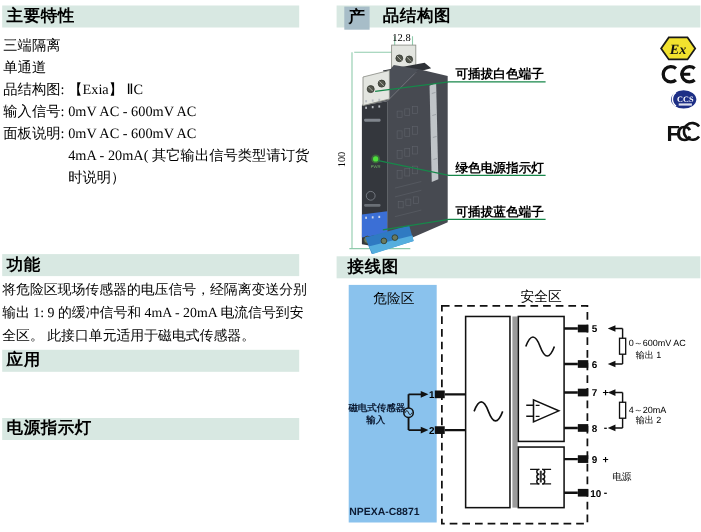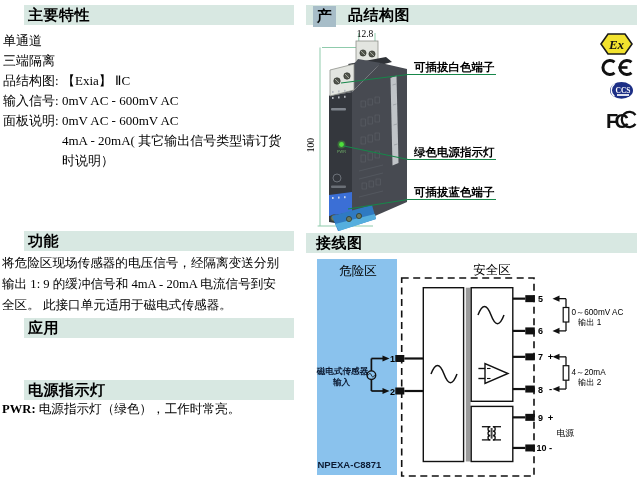--- a/index.html
+++ b/index.html
@@ -1,20 +1,20 @@
 <!DOCTYPE html>
 <html style="--bar: #d8e8e2; --charbox: #a7bdc8;"><head>
 <meta charset="utf-8">
 <style>
   html,body{margin:0;padding:0;background:#fff;}
   .page{position:relative;width:637px;height:484px;background:#fff;overflow:hidden;
         font-family:"Liberation Serif",serif;color:#000;}
   .bar{position:absolute;background:var(--bar,#d8e8e2);height:20px;line-height:20px;
        font-weight:bold;font-size:15px;letter-spacing:.5px;}
-  .bar-left{left:2px;width:270px;padding-left:4px;box-sizing:border-box;margin-left:22px;}
+  .bar-left{left:2px;width:270px;padding-left:4px;box-sizing:border-box;}
   .bar-right{left:306px;width:331px;box-sizing:border-box;}
   .first-char-box{position:absolute;left:7px;top:1px;width:23px;height:21px;
        background:var(--charbox,#a7bdc8);text-align:center;line-height:21px;}
   .bar-title-rest{position:absolute;left:30px;top:0;padding-left:12px;}
   .bar-title-pad{padding-left:10px;}
   .feature-list{position:absolute;left:3px;top:31px;width:300px;font-size:13px;}
   .feature-row{height:20px;line-height:20px;white-space:nowrap;}
   .feature-row .lab{display:inline-block;width:59px;}
   .para{position:absolute;font-size:12.6px;line-height:21px;white-space:nowrap;}
   .pwr-label{font-weight:bold;}
@@ -24,22 +24,22 @@
 </head>
 <body>
 
 <div class="page">
 
   <div class="bar bar-left" style="top:5px">
     <span>主要特性</span>
   </div>
 
   <div class="feature-list">
+    <div class="feature-row"><span class="lab">三端隔离</span><span class="val"></span></div>
     <div class="feature-row"><span class="lab">单通道</span><span class="val"></span></div>
-    <div class="feature-row"><span class="lab">三端隔离</span><span class="val"></span></div>
     <div class="feature-row"><span class="lab">品结构图:</span><span class="val">【Exia】 ⅡC</span></div>
     <div class="feature-row"><span class="lab">输入信号:</span><span class="val">0mV AC - 600mV AC</span></div>
     <div class="feature-row"><span class="lab">面板说明:</span><span class="val">0mV AC - 600mV AC</span></div>
     <div class="feature-row"><span class="lab"></span><span class="val">4mA - 20mA( 其它输出信号类型请订货</span></div>
     <div class="feature-row"><span class="lab"></span><span class="val">时说明）</span></div>
   </div>
 
   <div class="bar bar-left" style="top:231px">
     <span>功能</span>
   </div>
@@ -50,24 +50,20 @@
   </div>
 
   <div class="bar bar-left" style="top:318px">
     <span>应用</span>
   </div>
   <div class="para" style="left:2px;top:337px">
   </div>
 
   <div class="bar bar-left" style="top:380px">
     <span>电源指示灯</span>
-  </div>
-  <div class="para" style="left:2px;top:399px">
-    <span class="pwr-label">PWR:</span>
-    <span>电源指示灯（绿色），工作时常亮。</span>
   </div>
 
   <div class="bar bar-right" style="top:5px">
     <span class="first-char-box">产</span>
     <span class="bar-title-rest">品结构图</span>
   </div>
 
   <svg style="position:absolute;left:306px;top:25px" width="331" height="207" viewBox="0 0 331 207">
 
     <g stroke="#8fcbac" stroke-width="1">

